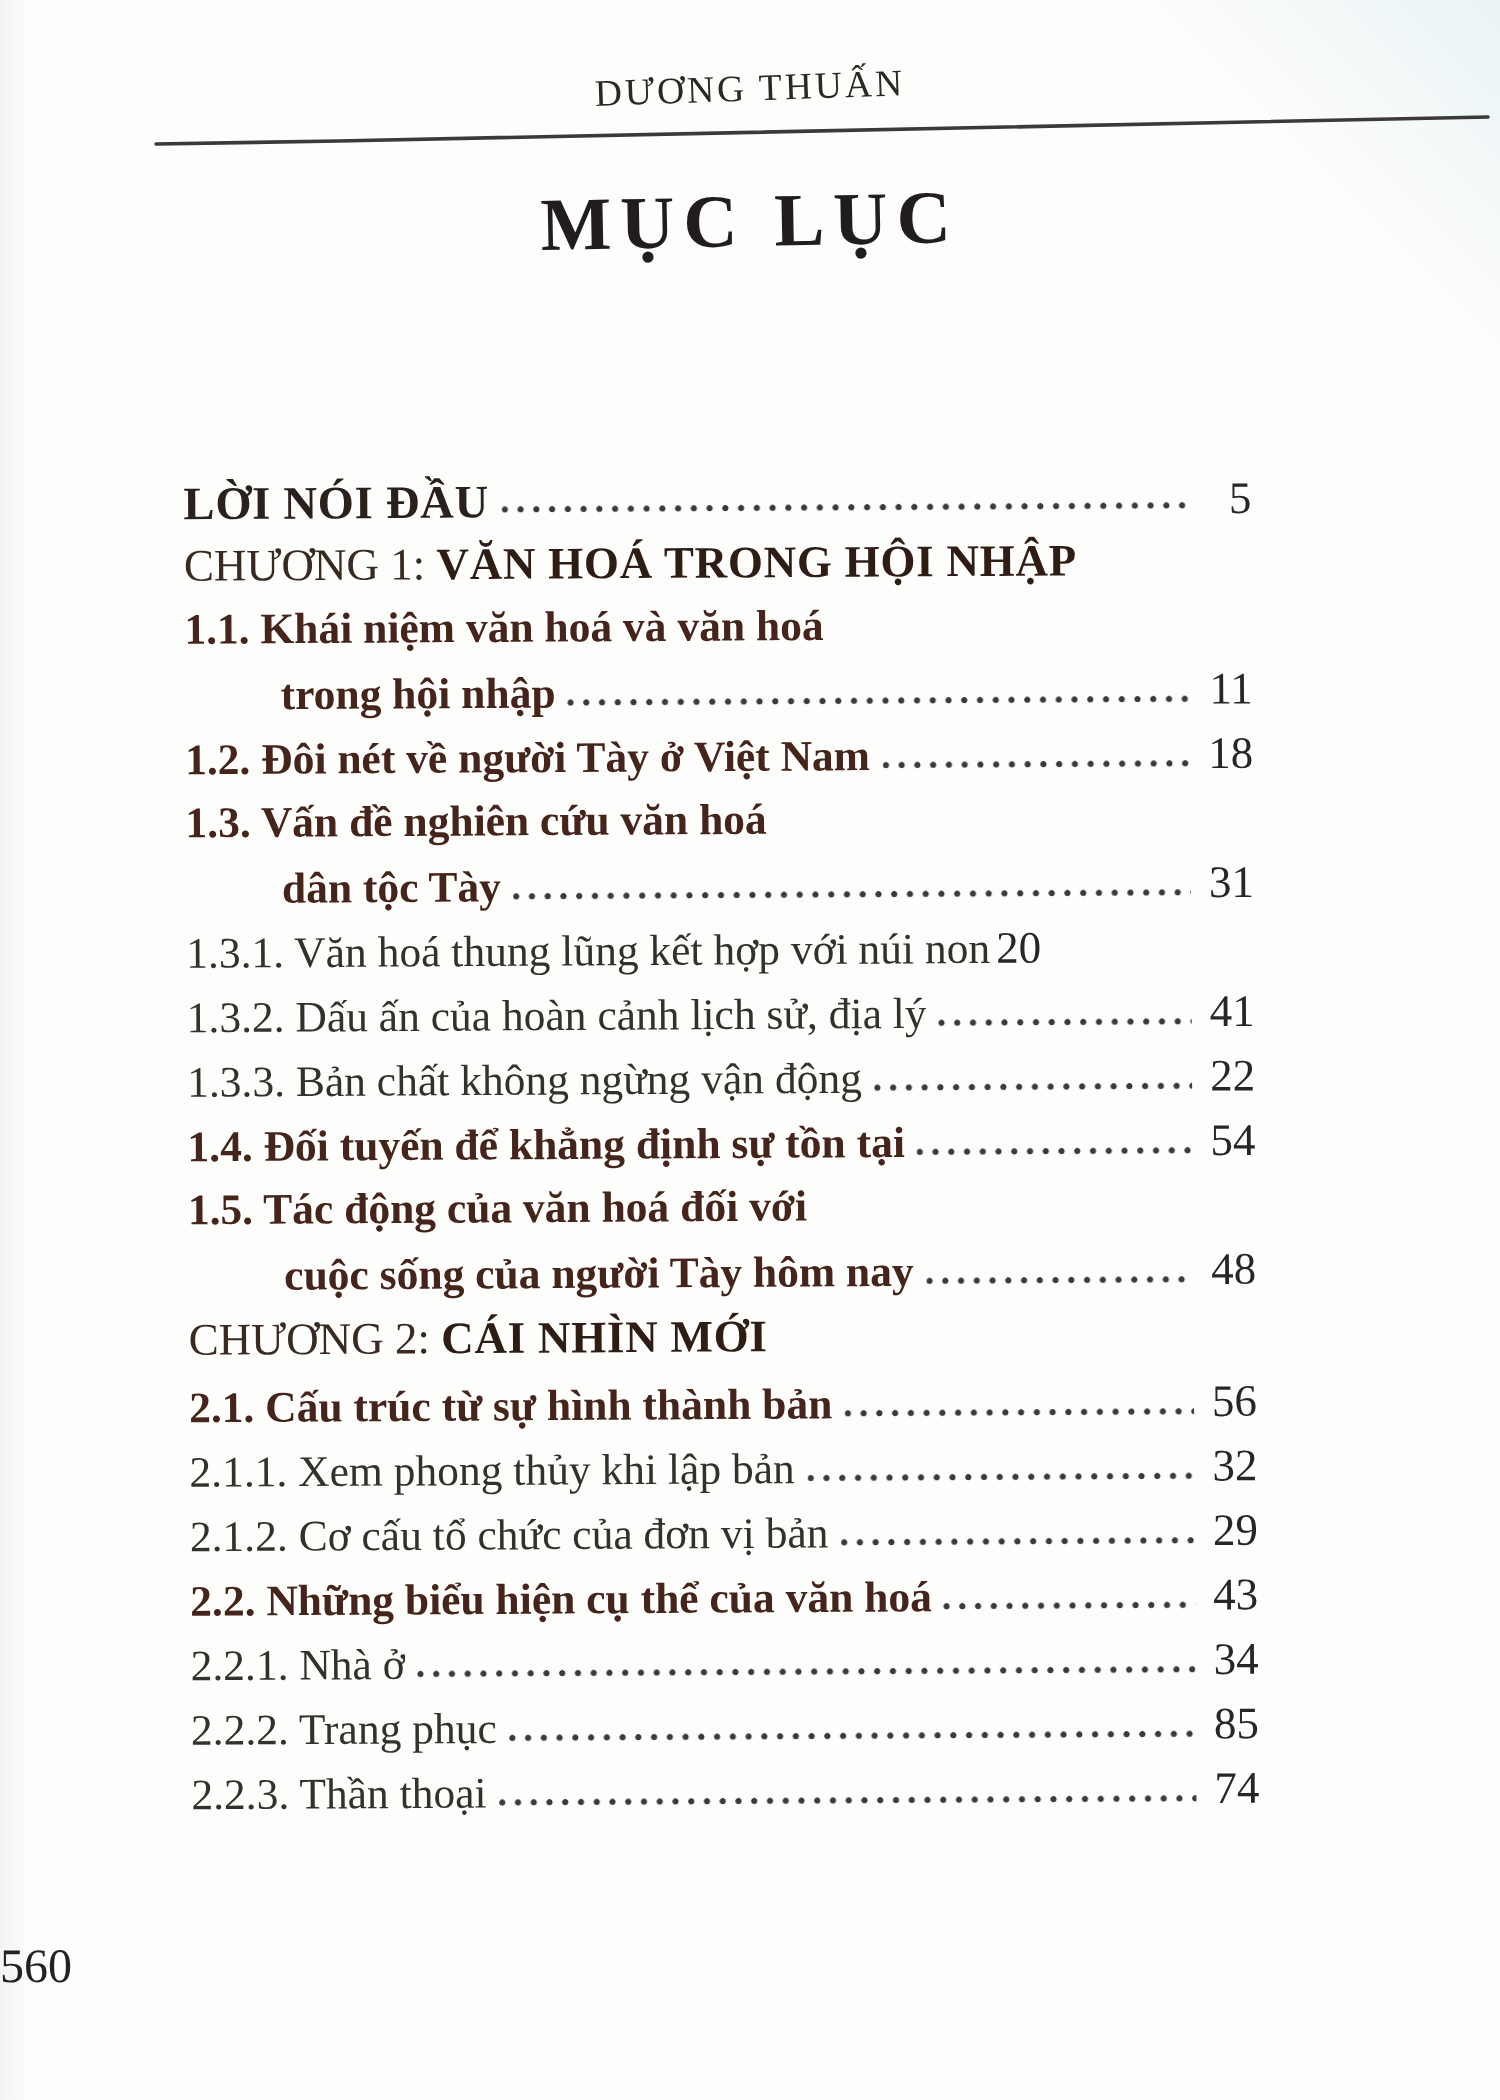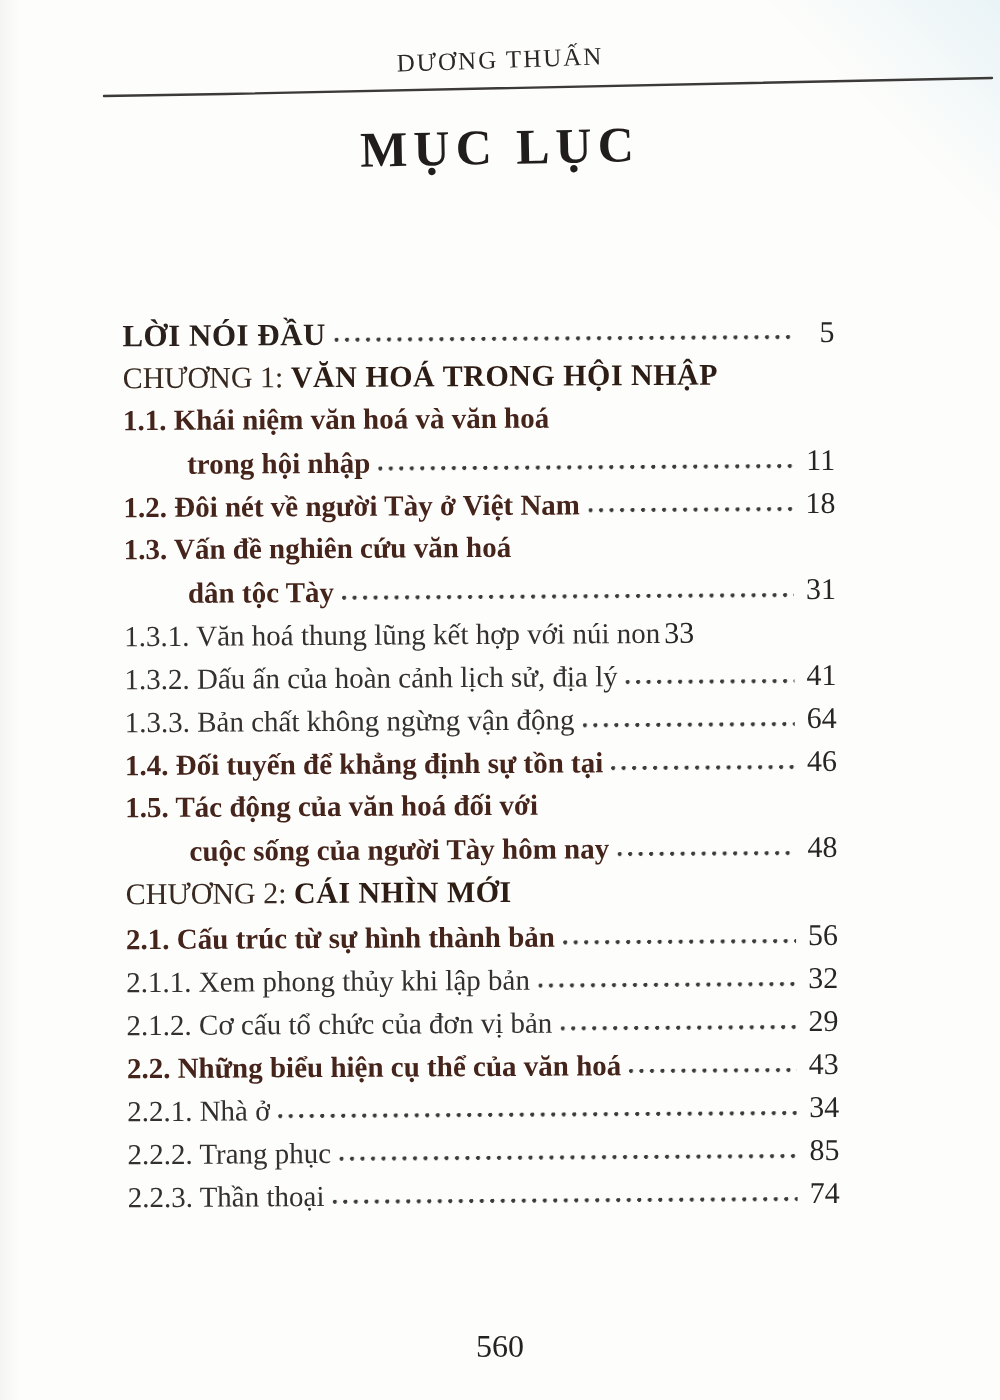--- a/index.html
+++ b/index.html
@@ -62,22 +62,22 @@
     background-repeat:repeat-x;
     background-position:left bottom;
   }
   .page-num{
     flex:0 0 auto;
     color:#282624;
     font-size:30px;
     min-width:34px;text-align:right;
   }
   .footer-num{
-    position:absolute;top:1328px;left:0;width:100%;
-    text-align:center;font-size:32px;color:#242220;
+    position:absolute;top:1292px;left:0;width:100%;
+    font-size:32px;color:#242220;
   }
 </style>
 </head>
 <body>
 
 <div class="page">
 
   <div class="running-header">DƯƠNG THUẤN</div>
 
   <svg class="header-rule" width="1000" height="40" viewBox="0 0 1000 40">
@@ -111,36 +111,36 @@
       <div class="row bold">
         <span class="label"><span class="b">1.3. Vấn đề nghiên cứu văn hoá</span></span>
       </div>
       <div class="row bold indent">
         <span class="label"><span class="b">dân tộc Tày</span></span>
         <span class="leader"></span>
         <span class="page-num">31</span>
       </div>
       <div class="row plain">
         <span class="label"><span class="r">1.3.1. Văn hoá thung lũng kết hợp với núi non</span></span>
-        <span class="page-num">33</span>
+        <span class="page-num">20</span>
       </div>
       <div class="row plain">
         <span class="label"><span class="r">1.3.2. Dấu ấn của hoàn cảnh lịch sử, địa lý</span></span>
         <span class="leader"></span>
         <span class="page-num">41</span>
       </div>
       <div class="row plain">
         <span class="label"><span class="r">1.3.3. Bản chất không ngừng vận động</span></span>
         <span class="leader"></span>
-        <span class="page-num">64</span>
+        <span class="page-num">22</span>
       </div>
       <div class="row bold">
         <span class="label"><span class="b">1.4. Đối tuyến để khẳng định sự tồn tại</span></span>
         <span class="leader"></span>
-        <span class="page-num">46</span>
+        <span class="page-num">54</span>
       </div>
       <div class="row bold">
         <span class="label"><span class="b">1.5. Tác động của văn hoá đối với</span></span>
       </div>
       <div class="row bold indent">
         <span class="label"><span class="b">cuộc sống của người Tày hôm nay</span></span>
         <span class="leader"></span>
         <span class="page-num">48</span>
       </div>
       <div class="row chapter gap-md">

